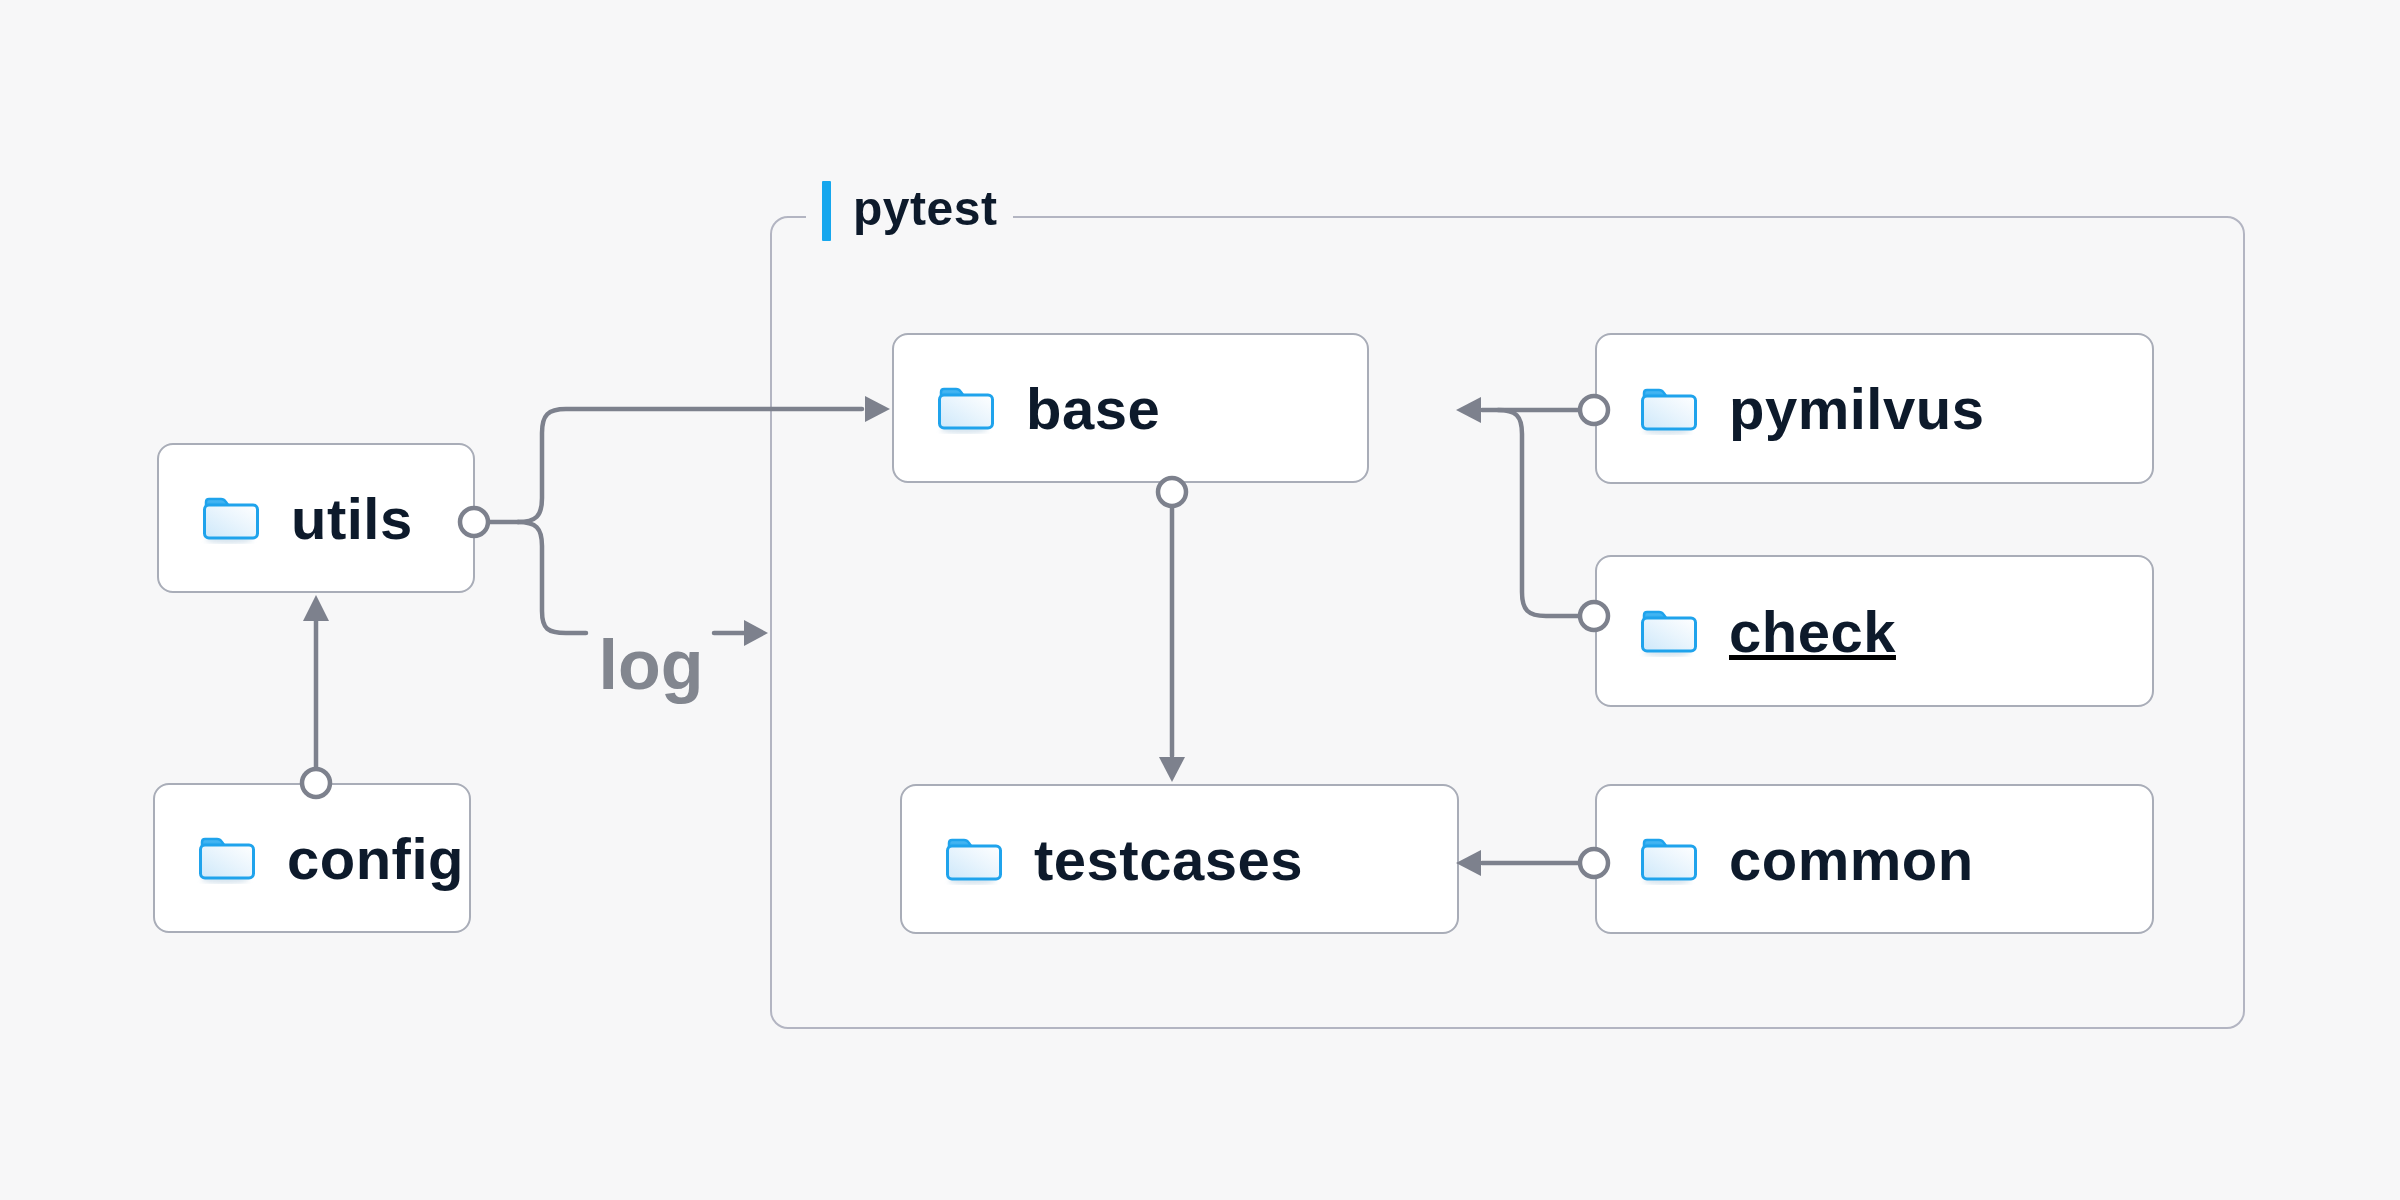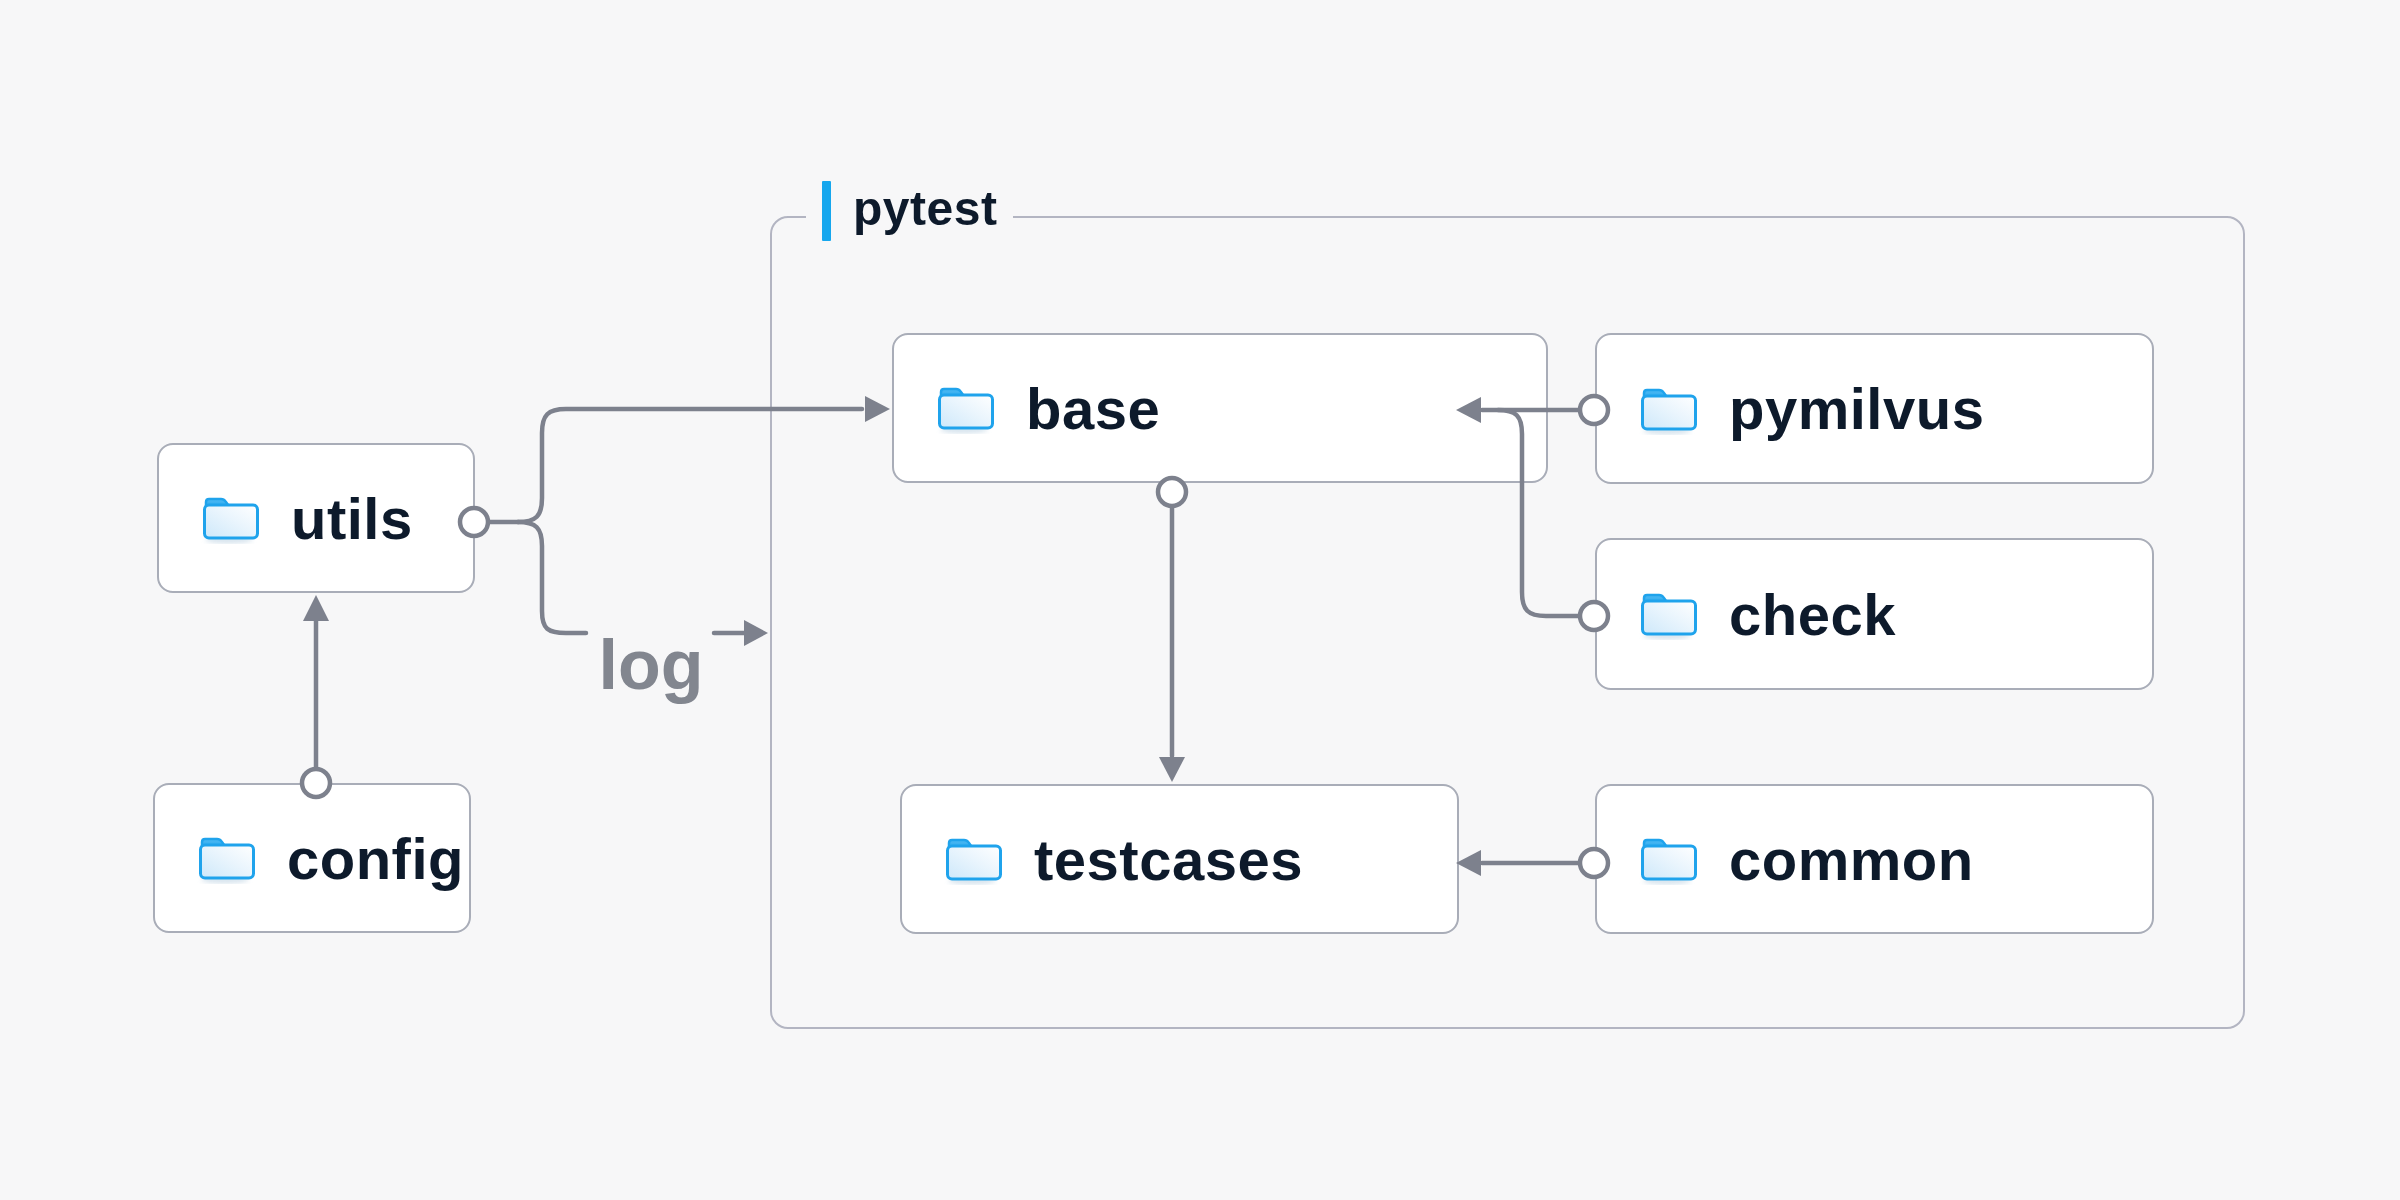--- a/index.html
+++ b/index.html
@@ -58,23 +58,23 @@
     z-index: 3;
     margin-top: 32px;
   }
   #edges-overlay {
     position: absolute; left: 0; top: 0;
     z-index: 3;
     pointer-events: none;
   }
   #node-utils     { left: 157px;  top: 443px; width: 318px; height: 150px; }
   #node-config    { left: 153px;  top: 783px; width: 318px; height: 150px; }
-  #node-base      { left: 892px;  top: 333px; width: 656px; height: 150px; }
+  #node-base      { left: 892px;  top: 333px; width: 477px; height: 150px; }
   #node-pymilvus  { left: 1595px; top: 333px; width: 559px; height: 151px; }
-  #node-check     { left: 1595px; top: 538px; width: 559px; height: 152px; }
+  #node-check     { left: 1595px; top: 555px; width: 559px; height: 152px; text-decoration: underline; }
   #node-testcases { left: 892px;  top: 784px; width: 559px; height: 150px; margin-left: 8px; }
   #node-common    { left: 1595px; top: 784px; width: 559px; height: 150px; }
 </style>
 </head>
 <body>
 
 <svg width="0" height="0" style="position:absolute" aria-hidden="true">
   <defs>
     <linearGradient id="gBody" x1="0" y1="1" x2="1" y2="0">
       <stop offset="0" stop-color="#cde8fa"></stop>

